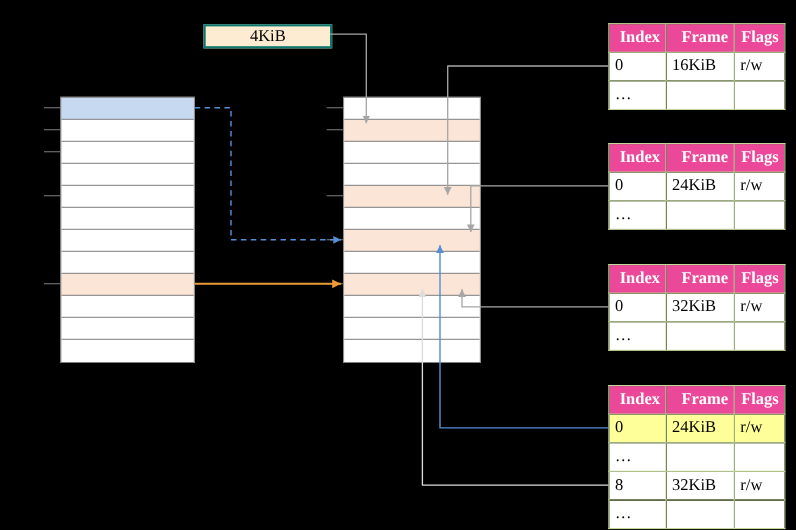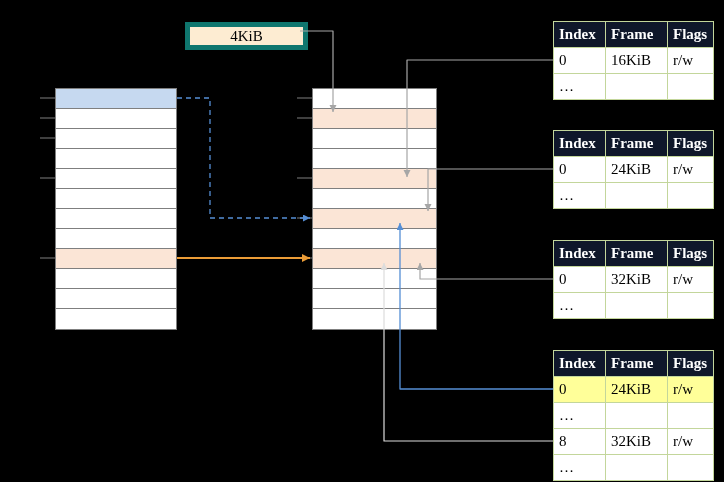--- a/index.html
+++ b/index.html
@@ -1,32 +1,32 @@
 <!DOCTYPE html>
 <html><head>
 <meta charset="utf-8">
 <style>
   html,body{margin:0;padding:0;background:#000;width:724px;height:482px;overflow:hidden;}
   .stage{position:relative;width:724px;height:482px;font-family:"Liberation Serif","DejaVu Serif",serif;}
 
   .label-box{position:absolute;left:185px;top:22px;width:113px;height:18px;background:#fdecd2;
-    border:5px solid #0f766e;text-align:center;line-height:18px;font-size:15px;color:#000;}
+    border:2px solid #0f766e;text-align:center;line-height:18px;font-size:15px;color:#000;}
 
   .memcol{position:absolute;top:88px;background:#fff;border:1px solid #7f7f7f;}
   .memcol.left{left:55px;width:120px;}
   .memcol.middle{left:312px;width:123px;}
   .mem-row{box-sizing:border-box;height:20px;border-bottom:1px solid #7f7f7f;background:#fff;}
   .mem-row:last-child{border-bottom:none;}
   .mem-row.orange{background:#fbe5d6;}
   .mem-row.blue{background:#c6d9f0;}
 
   table.pt{position:absolute;left:553px;width:160px;table-layout:fixed;border-collapse:collapse;}
   table.pt th,table.pt td{box-sizing:border-box;border:1px solid #c3d69b;padding:0 5px;height:26px;
     font-size:15px;overflow:hidden;white-space:nowrap;}
-  table.pt th{background:#0f172a;color:#fff;font-weight:bold;text-align:left;}
+  table.pt th{background:#ec4899;color:#fff;font-weight:bold;text-align:right;}
   table.pt td{background:#fff;color:#000;}
   table.pt tr.hl td{background:#ffff99;}
 
   svg.arrows{position:absolute;left:0;top:0;pointer-events:none;}
 </style>
 </head>
 <body>
 
 <div class="stage">
 

